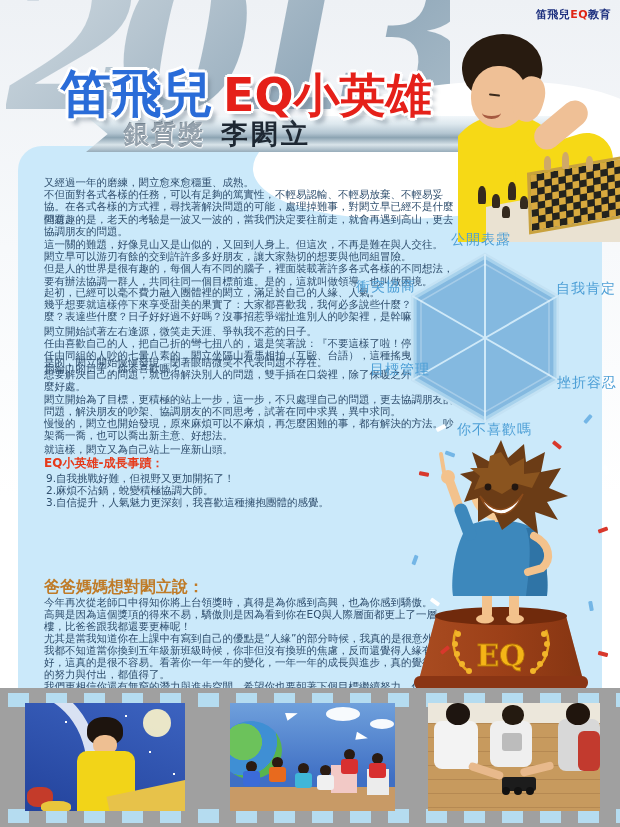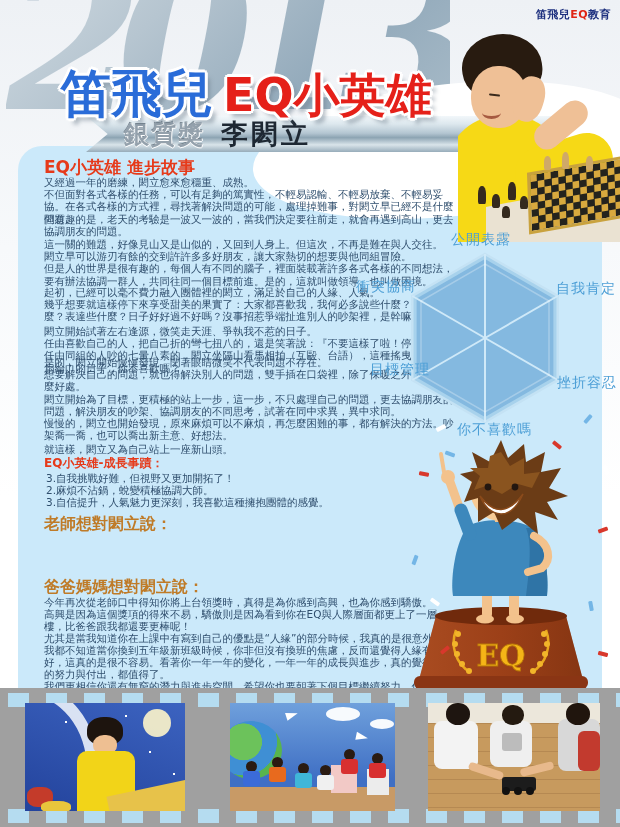--- a/index.html
+++ b/index.html
@@ -157,21 +157,20 @@
     <div class="piece-d" style="left:20px;top:172px;"></div>
     <div class="piece-d" style="left:34px;top:180px;height:14px;"></div>
     <div class="piece-d" style="left:50px;top:168px;"></div>
     <div class="piece-d" style="left:62px;top:182px;height:13px;"></div>
     <div class="piece-d" style="left:44px;top:192px;height:12px;"></div>
     <div class="piece-t" style="left:86px;top:142px;"></div>
     <div class="piece-t" style="left:104px;top:138px;height:17px;"></div>
     <div class="piece-t" style="left:128px;top:142px;"></div>
   </div>
 
-  <div class="h-red" id="story-h">EQ小英雄 進步故事</div>
   <div class="body-txt" id="p1">又經過一年的磨練，閎立愈來愈穩重、成熟。
 不但面對各式各樣的任務，可以有足夠的篤實性，不輕易認輸、不輕易放棄、不輕易妥協。在各式各樣的方式裡，尋找著解決問題的可能，處理掉難事，對閎立早已經不是什麼問題。</div>
   <div class="body-txt" id="p2">但有趣的是，老天的考驗是一波又一波的，當我們決定要往前走，就會再遇到高山，更去協調朋友的問題。</div>
   <div class="body-txt" id="p3">這一關的難題，好像見山又是山似的，又回到人身上。但這次，不再是難在與人交往。
 閎立早可以游刃有餘的交到許許多多好朋友，讓大家熱切的想要與他同組冒險。
 但是人的世界是很有趣的，每個人有不同的腦子，裡面裝載著許多各式各樣的不同想法，要有辦法協調一群人，共同往同一個目標前進。是的，這就叫做領導。也叫做困境。</div>
   <div class="body-txt" id="p4">起初，已經可以毫不費力融入團體裡的閎立，滿足於自己的人緣、人氣。
 幾乎想要就這樣停下來享受甜美的果實了：大家都喜歡我，我何必多說些什麼？爭執些什麼？表達些什麼？日子好好過不好嗎？沒事招惹爭端扯進別人的吵架裡，是幹嘛呢？</div>
   <div class="body-txt" id="p5">閎立開始試著左右逢源，微笑走天涯、爭執我不惹的日子。
 任由喜歡自己的人，把自己折的彎七扭八的，還是笑著說：『不要這樣了啦！停止啦！』
@@ -196,25 +195,24 @@
     <polygon points="86,14 150,51 150,125 86,162 22,125 22,51" fill="none" stroke="rgba(255,255,255,0.28)" stroke-width="1.5"></polygon>
   </svg>
   <div class="radar-label" id="rl-0">公開表露</div>
   <div class="radar-label" id="rl-1">自我肯定</div>
   <div class="radar-label" id="rl-2">挫折容忍</div>
   <div class="radar-label" id="rl-3">你不喜歡嗎</div>
   <div class="radar-label" id="rl-4">目標管理</div>
   <div class="radar-label" id="rl-5">衝突協商</div>
 
   <div class="h-red" id="ach-h">EQ小英雄-成長事蹟：</div>
-  <div class="ach-item" style="top:473px;">3.自我挑戰好難，但視野又更加開拓了！</div>
+  <div class="ach-item" style="top:473px;">9.自我挑戰好難，但視野又更加開拓了！</div>
   <div class="ach-item" style="top:485px;">2.麻煩不沾鍋，蛻變積極協調大師。</div>
   <div class="ach-item" style="top:497px;">3.自信提升，人氣魅力更深刻，我喜歡這種擁抱團體的感覺。</div>
 
-  <div class="h-org" id="tea-h">老師想對閎立說：</div>
   <div class="h-org" id="par-h">爸爸媽媽想對閎立說：</div>
   <div class="body-txt" id="par-t">今年再次從老師口中得知你將上台領獎時，真得是為你感到高興，也為你感到驕傲。
 高興是因為這個獎項的得來不易，驕傲則是因為看到你在EQ與人際層面都更上了一層樓，比爸爸跟我都還要更棒呢！
 尤其是當我知道你在上課中有寫到自己的優點是“人緣”的部分時候，我真的是很意外。
 我都不知道當你換到五年級新班級時候，你非但沒有換班的焦慮，反而還覺得人緣有變好，這真的是很不容易。看著你一年一年的變化，一年一年的成長與進步，真的覺得所有的努力與付出，都值得了。
 我們更相信你還有無窮的潛力與進步空間，希望你也要朝著下個目標繼續努力，你就會越來越棒。
 要繼續加油喔！</div>
 
   <div>
     <span class="confetti" style="left:436px;top:426px;background:#fff;transform:rotate(-28deg);"></span>

